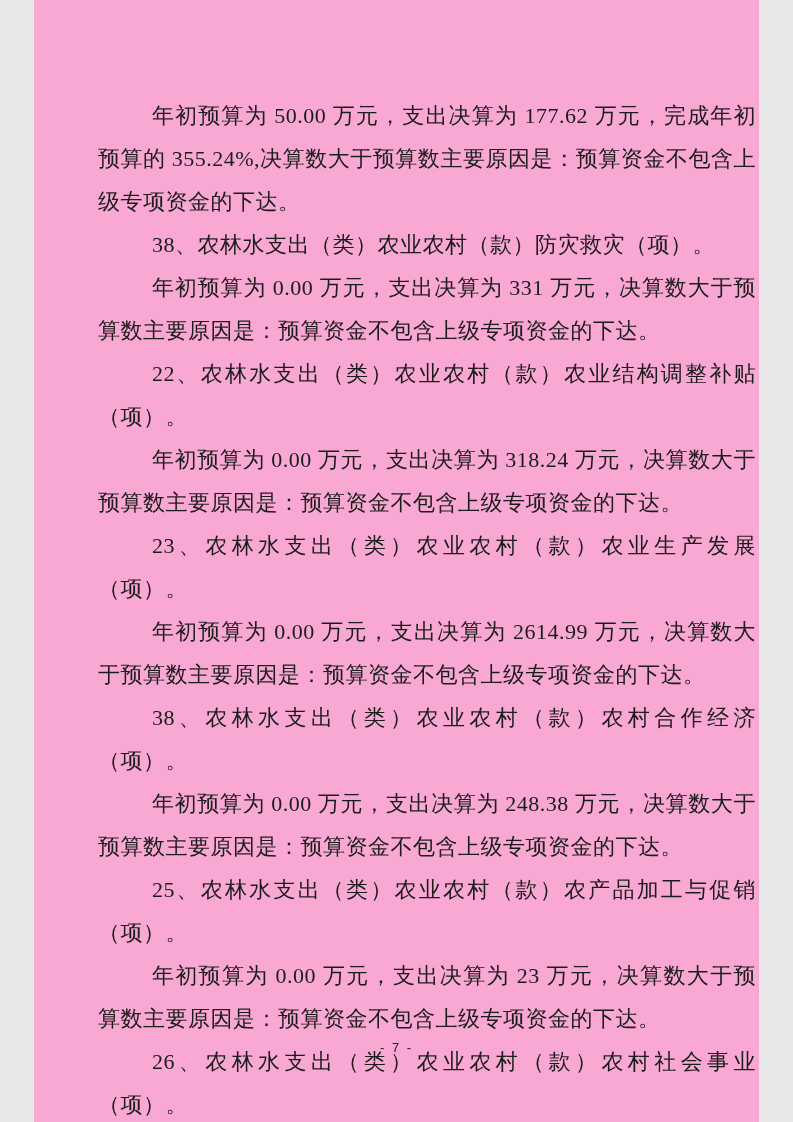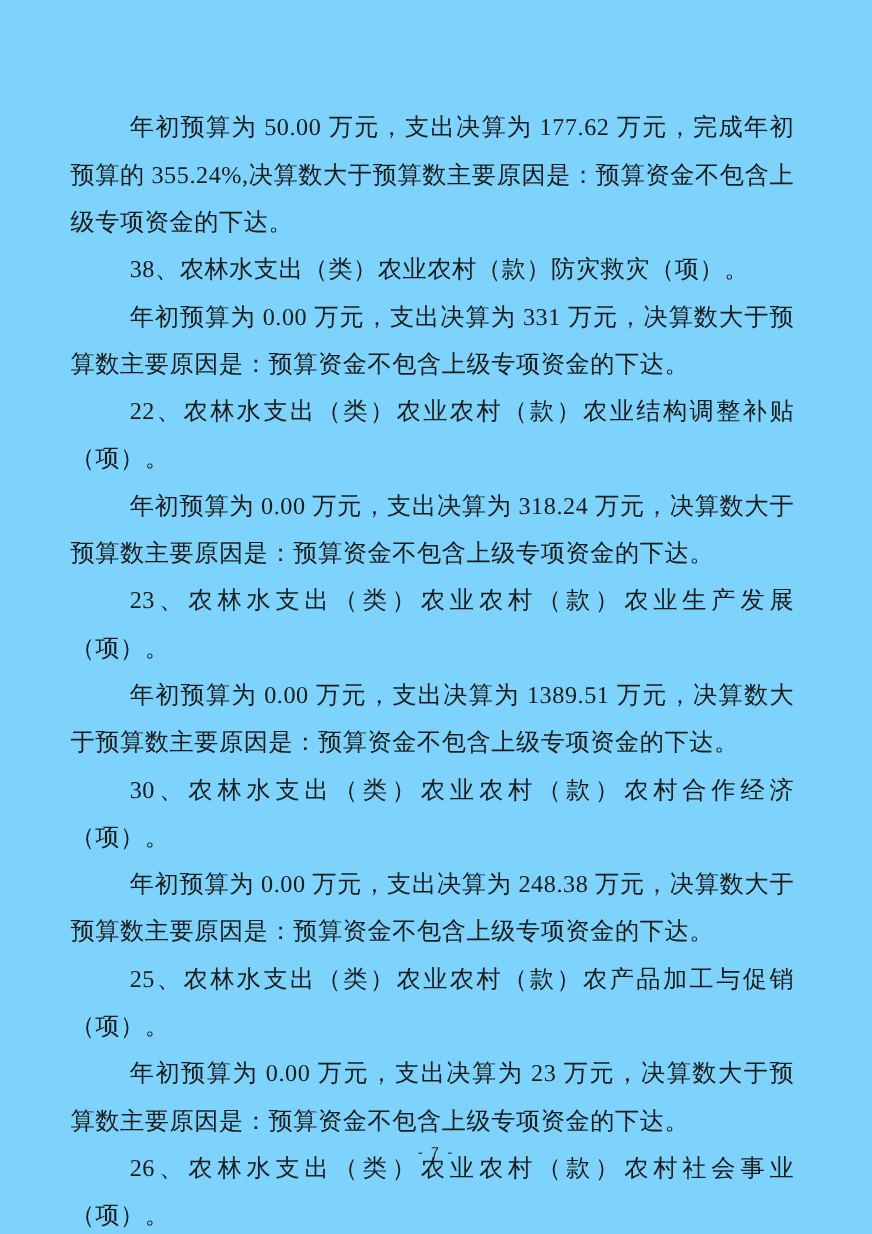--- a/index.html
+++ b/index.html
@@ -2,23 +2,23 @@
 <html><head>
 <meta charset="utf-8">
 <style>
   * { margin: 0; padding: 0; box-sizing: border-box; }
   html, body {
     background: #e8e8e8;
     font-family: "Liberation Serif", "DejaVu Serif", serif;
   }
   .page {
     position: relative;
-    width: 793px;
+    width: 725px;
     height: 1122px;
-    background: #7dd3fc;
+    background: #f9a8d4;
     margin: 0 auto;
     overflow: hidden;
   }
   .doc-content {
     position: absolute;
     left: 64px;
     top: 94px;
     width: 658px;
   }
   .para {
@@ -46,22 +46,22 @@
 <body>
 
 <div class="page">
   <div class="doc-content">
     <p class="para">年初预算为 50.00 万元，支出决算为 177.62 万元，完成年初预算的 355.24%,决算数大于预算数主要原因是：预算资金不包含上级专项资金的下达。</p>
     <p class="para">38、农林水支出（类）农业农村（款）防灾救灾（项）。</p>
     <p class="para">年初预算为 0.00 万元，支出决算为 331 万元，决算数大于预算数主要原因是：预算资金不包含上级专项资金的下达。</p>
     <p class="para">22、农林水支出（类）农业农村（款）农业结构调整补贴（项）。</p>
     <p class="para">年初预算为 0.00 万元，支出决算为 318.24 万元，决算数大于预算数主要原因是：预算资金不包含上级专项资金的下达。</p>
     <p class="para">23、农林水支出（类）农业农村（款）农业生产发展（项）。</p>
-    <p class="para">年初预算为 0.00 万元，支出决算为 1389.51 万元，决算数大于预算数主要原因是：预算资金不包含上级专项资金的下达。</p>
-    <p class="para">30、农林水支出（类）农业农村（款）农村合作经济（项）。</p>
+    <p class="para">年初预算为 0.00 万元，支出决算为 2614.99 万元，决算数大于预算数主要原因是：预算资金不包含上级专项资金的下达。</p>
+    <p class="para">38、农林水支出（类）农业农村（款）农村合作经济（项）。</p>
     <p class="para">年初预算为 0.00 万元，支出决算为 248.38 万元，决算数大于预算数主要原因是：预算资金不包含上级专项资金的下达。</p>
     <p class="para">25、农林水支出（类）农业农村（款）农产品加工与促销（项）。</p>
     <p class="para">年初预算为 0.00 万元，支出决算为 23 万元，决算数大于预算数主要原因是：预算资金不包含上级专项资金的下达。</p>
     <p class="para">26、农林水支出（类）农业农村（款）农村社会事业（项）。</p>
 
   </div>
   <div class="page-footer">- 7 -</div>
 </div>
 
 </body></html>

